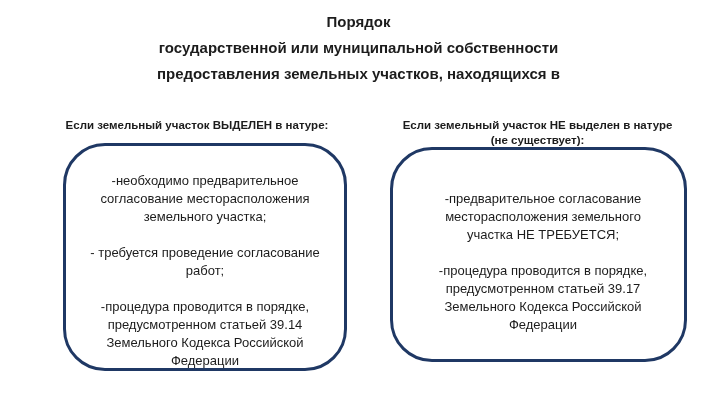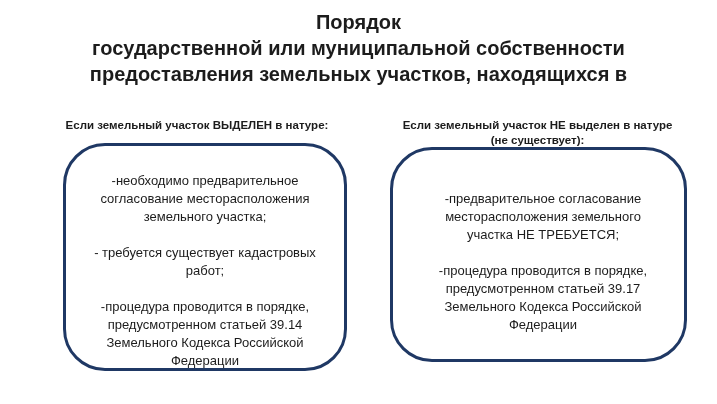--- a/index.html
+++ b/index.html
@@ -12,21 +12,21 @@
     color: #1c1c1c;
     overflow: hidden;
   }
   .title {
     position: absolute;
     top: 9px;
     left: 0;
     width: 717px;
     text-align: center;
     font-weight: bold;
-    font-size: 20px;
+    font-size: 15px;
     line-height: 26px;
     color: #1c1c1c;
   }
   .col-header {
     position: absolute;
     top: 105px;
     text-align: center;
     font-weight: bold;
     font-size: 11.5px;
     line-height: 15px;
@@ -74,21 +74,21 @@
     <div>предоставления земельных участков, находящихся в</div>
   </div>
 
   <div class="col-header left">Если земельный участок ВЫДЕЛЕН в натуре:</div>
 
   <div class="col-header right">Если земельный участок НЕ выделен в натуре
 (не существует):</div>
 
   <div class="box left-box">
     <p>-необходимо предварительное согласование месторасположения земельного участка;</p>
-    <p>- требуется существует кадастровых работ;</p>
+    <p>- требуется проведение согласование работ;</p>
     <p>-процедура проводится в порядке, предусмотренном статьей 39.14 Земельного Кодекса Российской Федерации</p>
   </div>
 
   <div class="box right-box">
     <p>-предварительное согласование месторасположения земельного участка НЕ ТРЕБУЕТСЯ;</p>
     <p>-процедура проводится в порядке, предусмотренном статьей 39.17 Земельного Кодекса Российской Федерации</p>
   </div>
 
 </div>
 

